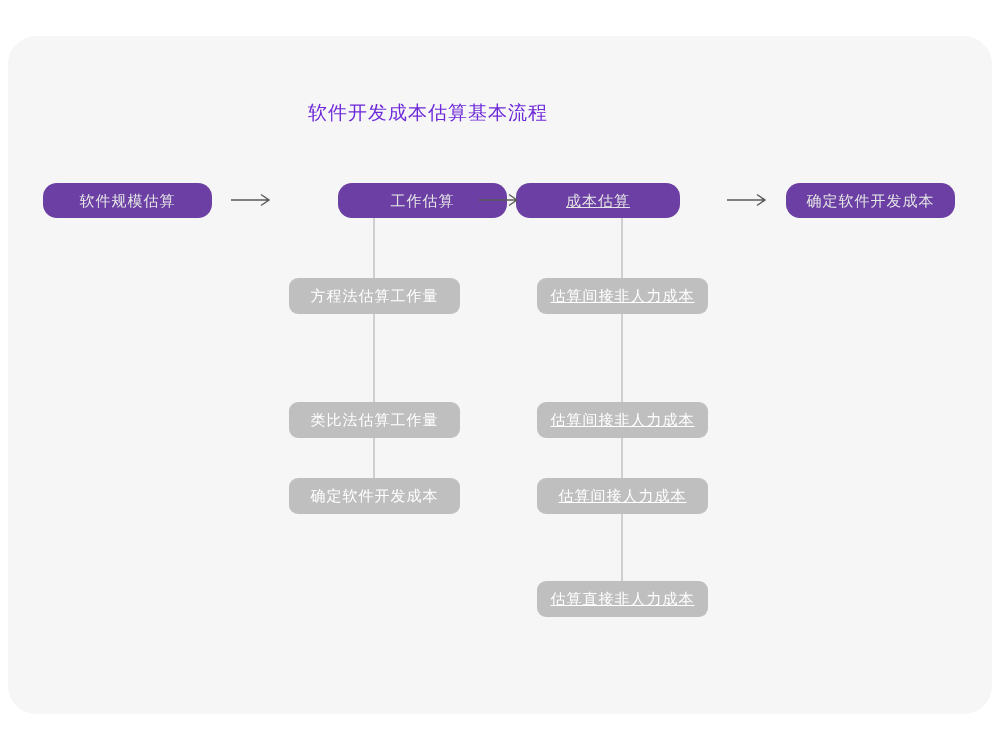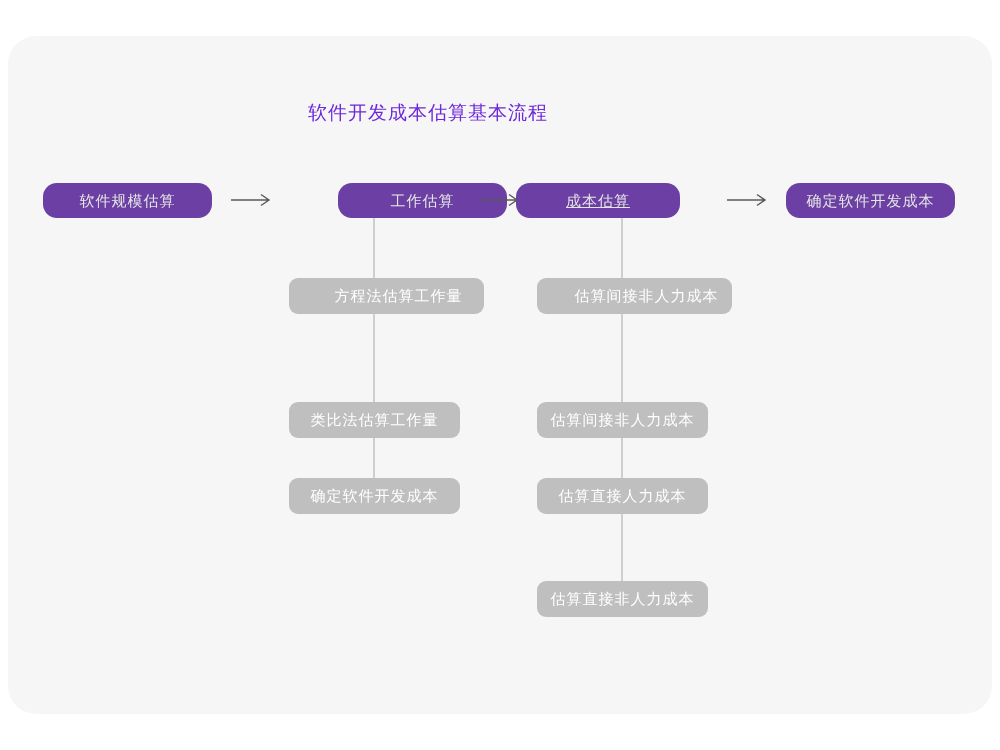--- a/index.html
+++ b/index.html
@@ -74,22 +74,22 @@
     line-height: 36px;
     background: #BFBFBF;
     color: #ffffff;
     font-size: 15px;
     text-align: center;
     border-radius: 9px;
     letter-spacing: 1px;
     z-index: 2;
   }
   .col-work { left: 289px; width: 171px; }
-  .col-cost { left: 537px; width: 171px; }
-  .row1 { top: 278px; padding-left: 24px; }
+  .col-cost { left: 537px; width: 171px; text-decoration: underline; }
+  .row1 { top: 278px; }
   .row2 { top: 378px; margin-top: 24px; }
   .row3 { top: 478px; }
   .row4 { top: 581px; text-align: center; }
 </style>
 </head>
 <body>
 
 <div class="panel"></div>
 
 <div class="title">软件开发成本估算基本流程</div>
@@ -111,14 +111,14 @@
 
 <div class="connector c-work"></div>
 <div class="connector c-cost"></div>
 
 <div class="substep col-work row1">方程法估算工作量</div>
 <div class="substep col-work row2">类比法估算工作量</div>
 <div class="substep col-work row3">确定软件开发成本</div>
 
 <div class="substep col-cost row1">估算间接非人力成本</div>
 <div class="substep col-cost row2">估算间接非人力成本</div>
-<div class="substep col-cost row3">估算直接人力成本</div>
+<div class="substep col-cost row3">估算间接人力成本</div>
 <div class="substep col-cost row4">估算直接非人力成本</div>
 
 </body></html>

